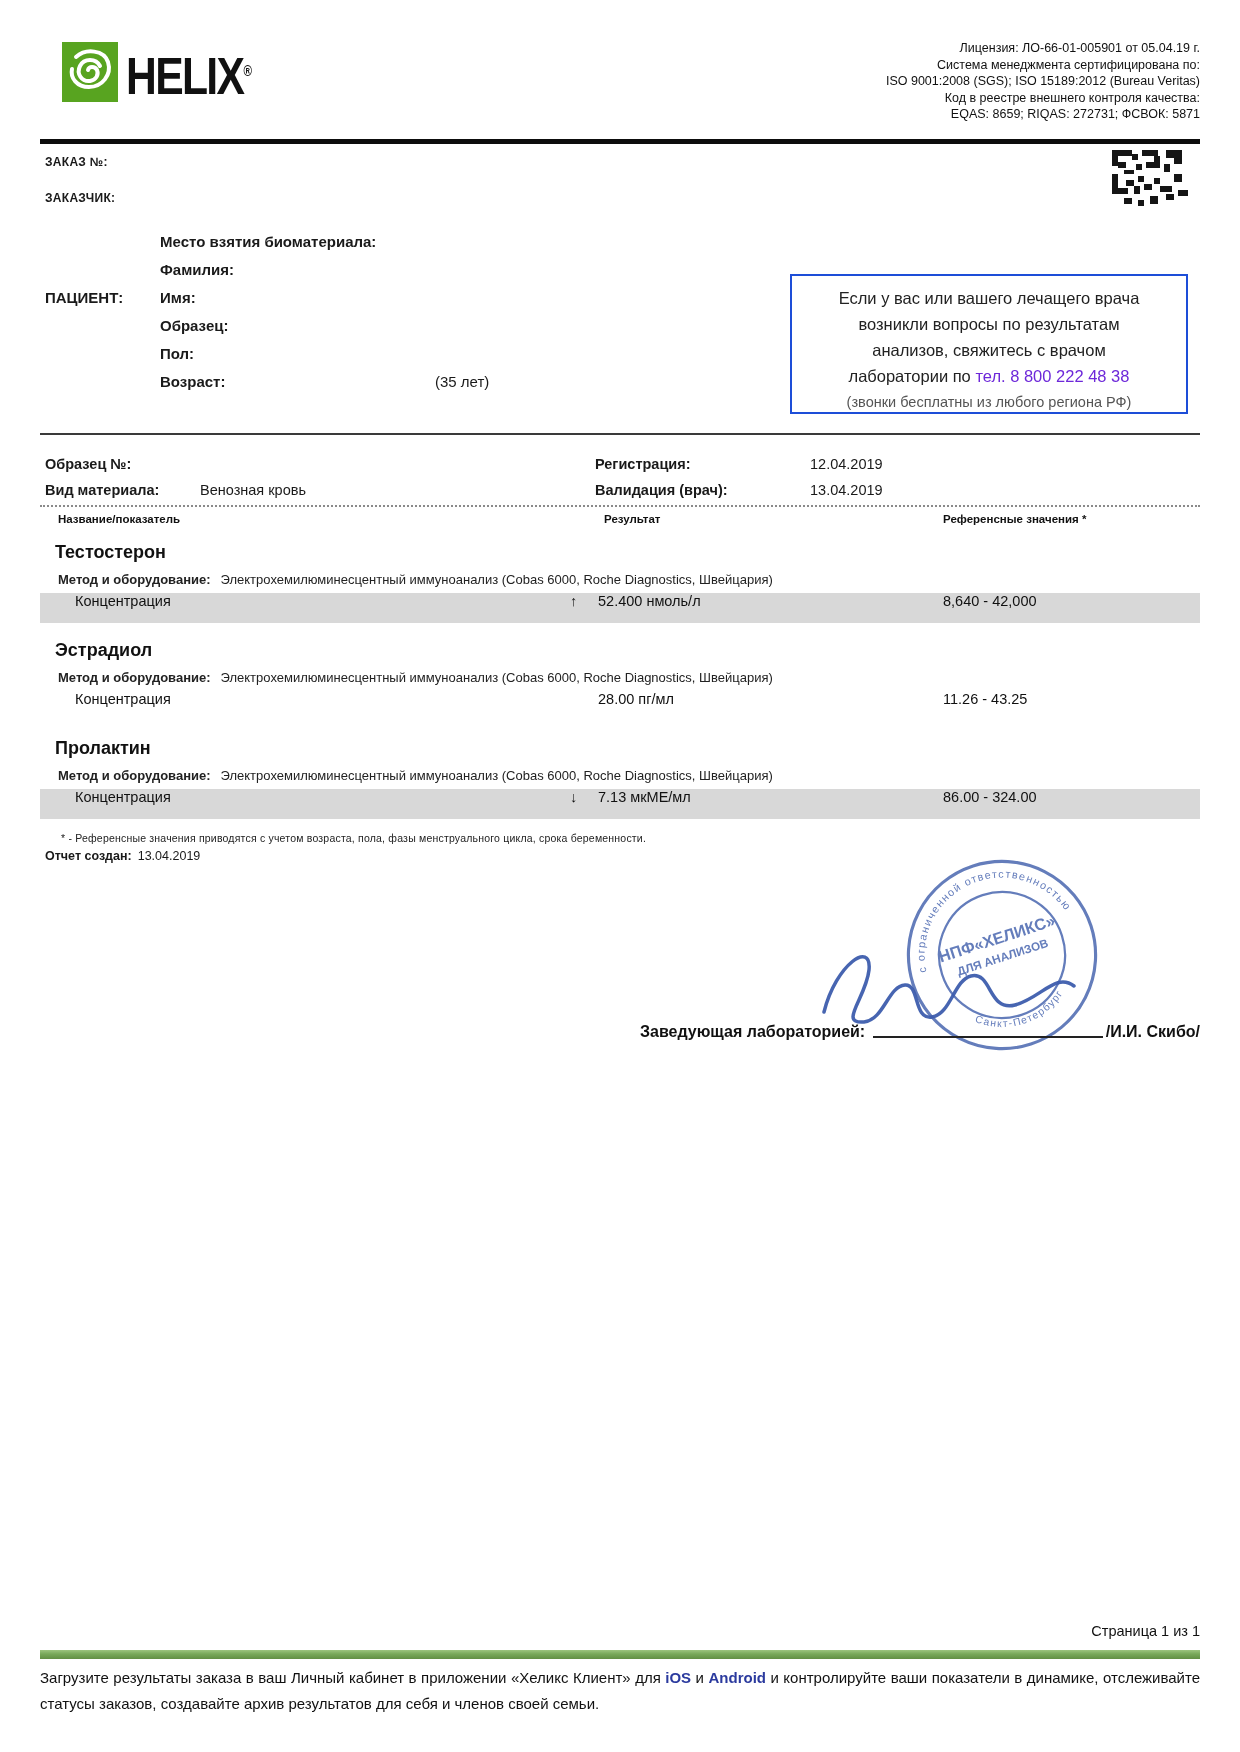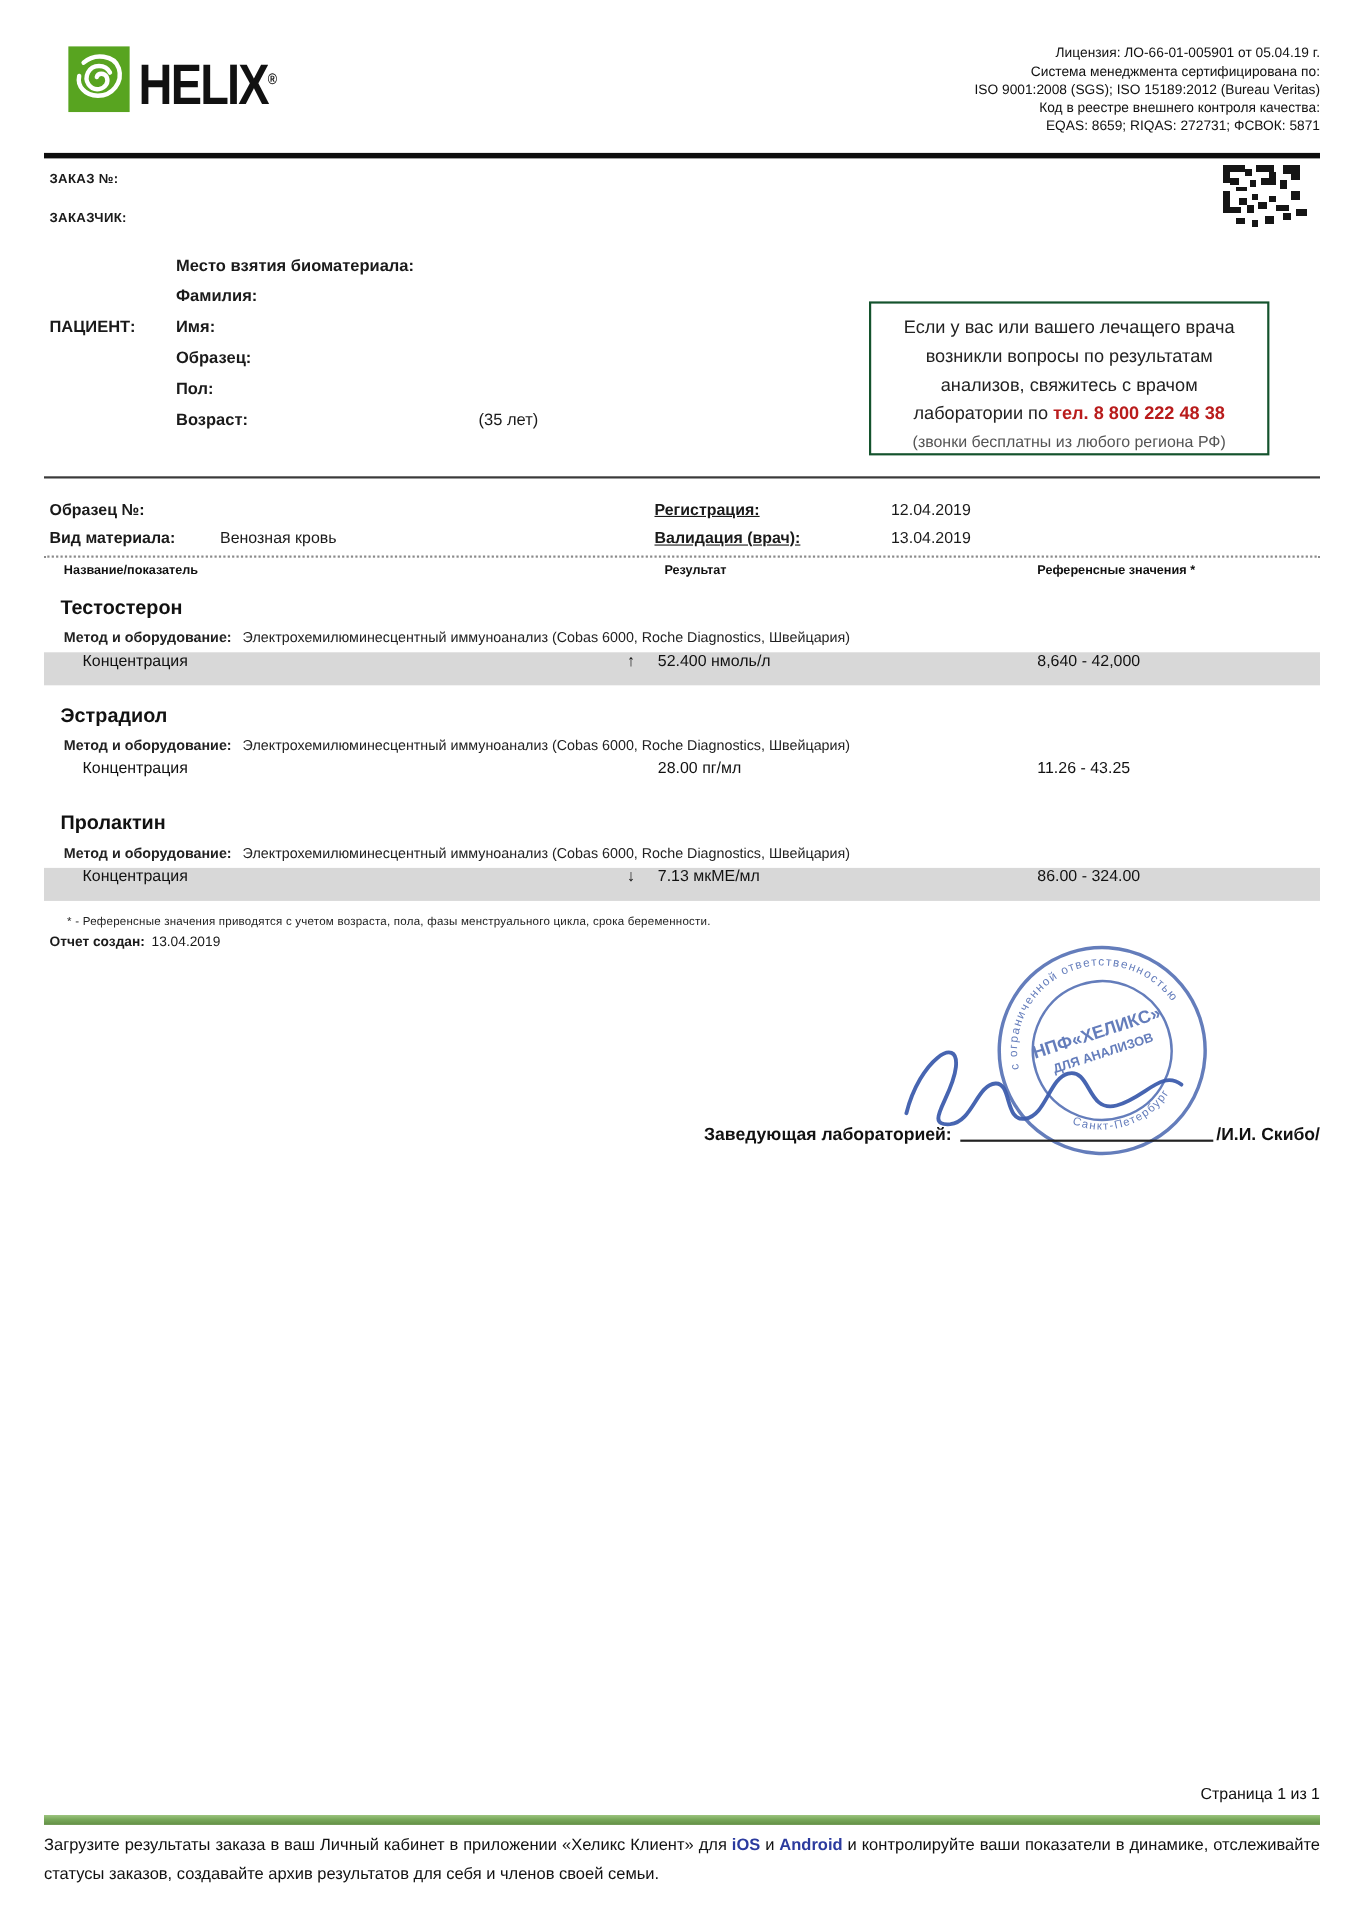--- a/index.html
+++ b/index.html
@@ -24,34 +24,34 @@
   #order1{top:155px;} #order2{top:191px;}
 
   
   #patient{left:160px;top:233px;}
   .prow{height:28px;display:flex;align-items:baseline;font-size:15px;}
   .plabel{width:140px;font-weight:bold;white-space:nowrap;}
   .pvalue{display:inline-block;min-width:135px;}
   #patient-label{left:45px;top:289px;font-size:15px;font-weight:bold;}
 
   
-  #info-box{left:790px;top:274px;width:364px;height:140px;border:2px solid #14532d;box-sizing:border-box;
+  #info-box{left:790px;top:274px;width:398px;height:140px;border:2px solid #1d4ed8;box-sizing:border-box;
             text-align:center;padding-top:9px;font-size:16.5px;line-height:26px;color:#222;}
   #info-box .small{font-size:14.5px;color:#555;}
-  .phone{font-weight:bold;color:#b91c1c;}
+  .phone{font-weight:normal;color:#6d28d9;}
 
   #rule-thin{left:40px;top:433px;width:1160px;height:0;border-top:2px solid #3a3a3a;}
 
   
   #sample-left,#sample-right{font-size:14.5px;line-height:26px;}
   #sample-left{left:45px;top:451px;}
   #sample-right{left:595px;top:451px;}
   .srow{display:flex;}
   .slabel{width:155px;font-weight:bold;}
-  .slabel2{width:215px;font-weight:bold;text-decoration:underline;}
+  .slabel2{width:215px;font-weight:bold;}
 
   #rule-dotted{left:40px;top:505px;width:1160px;height:0;border-top:2px dotted #8a8a8a;}
 
   
   #results{left:40px;top:513px;width:1160px;}
   .thead{display:flex;font-size:11.5px;font-weight:bold;color:#111;}
   .c-name{width:530px;padding-left:18px;box-sizing:border-box;}
   .c-res{width:335px;padding-left:34px;box-sizing:border-box;}
   .c-ref{flex:1;padding-left:38px;box-sizing:border-box;}
   .t-title{font-size:18px;font-weight:bold;padding-left:15px;margin-top:17px;color:#111;}

